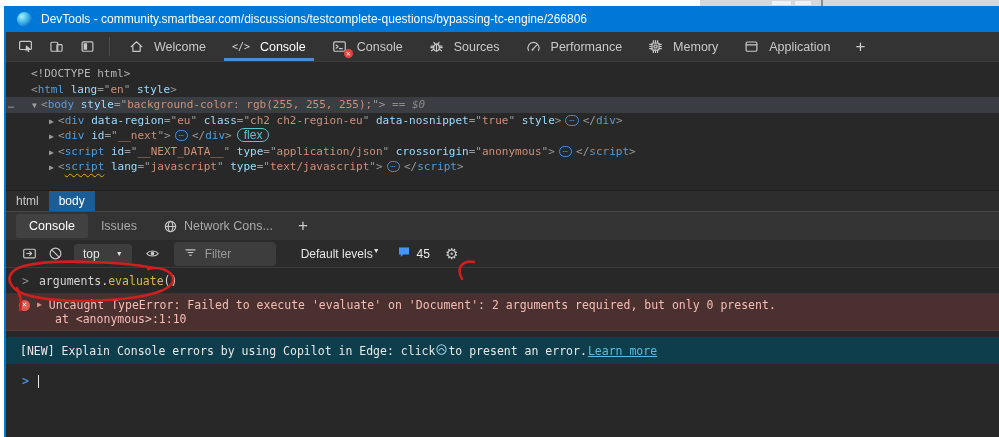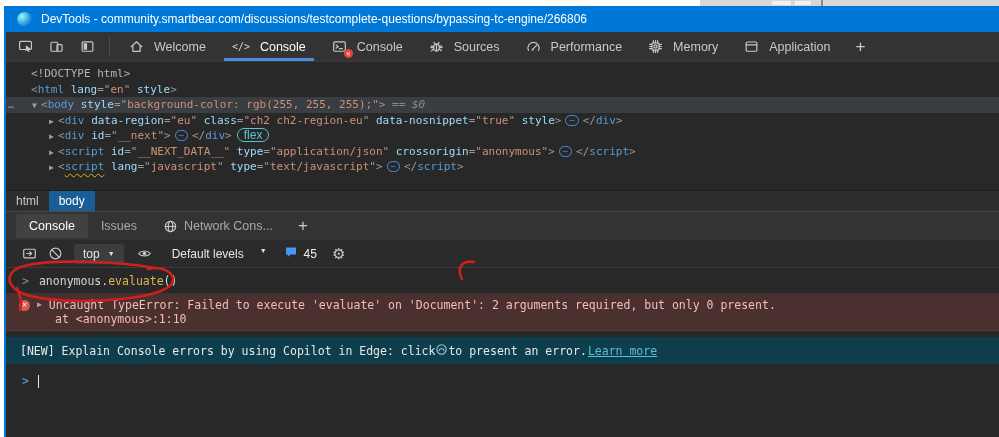--- a/index.html
+++ b/index.html
@@ -58,26 +58,26 @@
   .crumb{display:flex;align-items:center;padding:0 10px;color:#c9c9c9}
   .crumb.selected{background:var(--crumb-bg);color:#fff}
 
   .drawer-tabs{height:29px;flex:none;background:#333333;border-top:1px solid #484848;display:flex;align-items:center;padding-left:10px}
   .drtab{display:flex;align-items:center;gap:6px;padding:5px 13px;color:#a9a9a9;font-size:12.5px;border-radius:2px;white-space:nowrap}
   .drtab.active{background:#414141;color:#fff}
 
   .console-toolbar{height:28px;flex:none;background:#2b2b2b;border-bottom:1px solid #3c3c3c;
                    display:flex;align-items:center;font-size:12px;color:#d6d6d6;padding-left:10px}
   .tool-icon{display:flex;align-items:center;justify-content:center;width:26px;flex:none}
-  .top-dd{background:#3d3d3d;border-radius:3px;padding:3px 9px;display:flex;gap:8px;align-items:center;margin:0 8px 0 6px;color:#e6e6e6}
+  .top-dd{background:#3d3d3d;border-radius:3px;padding:3px 9px;display:flex;gap:16px;align-items:center;margin:0 8px 0 6px;color:#e6e6e6}
   .caret{font-size:7px;color:#e0e0e0}
   .filter-box{background:#3d3d3d;border-radius:4px;display:flex;align-items:center;gap:7px;padding:3px 9px;width:102px;margin-left:8px}
   .filter-box input{background:transparent;border:none;outline:none;color:#dddddd;font-size:12px;width:66px;font-family:"Liberation Sans",sans-serif}
   .filter-box input::placeholder{color:#9b9b9b}
-  .levels{display:flex;gap:16px;margin-left:14px;color:#e6e6e6}
+  .levels{display:flex;gap:0;margin-left:25px;color:#e6e6e6}
   .count{display:flex;align-items:center;gap:6px;margin-left:17px;color:#ececec}
   .gear{margin-left:15px;font-size:15px;color:#c8c8c8;line-height:1}
 
   .messages{flex:1;background:#282828;font-family:"DejaVu Sans Mono",monospace;font-size:11.5px;color:#d4d4d4;position:relative}
   .cmd-row{height:26px;display:flex;align-items:center;border-bottom:1px solid #363636;padding-left:16px}
   .cmd-prompt{color:#8c8c8c;margin-right:10px}
   .tk-y{color:var(--func-yellow)}
   .err-row{background:var(--error-bg);color:var(--error-text);padding:4px 0 4px 13px;line-height:14px;border-bottom:1px solid #573b39}
   .err-line1{display:flex;align-items:center;gap:7px}
   .err-icon{width:11px;height:11px;border-radius:50%;background:var(--error-icon);color:#fff;font-size:7px;
@@ -249,38 +249,44 @@
     <div class="top-dd">
       <span>top</span>
       <span class="caret">▼</span>
     </div>
     <span class="tool-icon">
         <svg width="15" height="15" viewBox="0 0 14 14" fill="none" stroke="#c8c8c8" stroke-width="1.1" stroke-linecap="round" stroke-linejoin="round">
           <path d="M1.6 7 C4 3.9 10 3.9 12.4 7 C10 10.1 4 10.1 1.6 7 Z"></path>
           <circle cx="7" cy="7" r="1.7" fill="#c8c8c8" stroke="none"></circle>
         </svg>
       </span>
+    <div class="filter-box">
+      <span><svg width="15" height="15" viewBox="0 0 14 14" fill="none" stroke="#c8c8c8" stroke-width="1.1" stroke-linecap="round" stroke-linejoin="round">
+            <path d="M2.8 4.5 H11.2 M4.8 7 H9.2 M6.3 9.5 H7.7"></path>
+          </svg></span>
+      <input placeholder="Filter" style="">
+    </div>
     <div class="levels">
       <span>Default levels</span>
       <span class="caret">▼</span>
     </div>
     <div class="count">
       <span><svg width="14" height="14" viewBox="0 0 14 14">
             <path d="M2 2.6 H12 V9.4 H6.4 L3.8 11.9 V9.4 H2 Z" fill="#4596f7"></path>
           </svg></span>
       <span>45</span>
     </div>
     <span class="gear">⚙</span>
   </div>
 
   <div class="messages">
 
     <div class="cmd-row">
       <span class="cmd-prompt">&gt;</span>
-      <span class="tk-w">anonymous.</span>
+      <span class="tk-w">arguments.</span>
       <span class="tk-y">evaluate</span>
       <span class="tk-w">()</span>
     </div>
 
     <div class="err-row">
       <div class="err-line1">
         <span class="err-icon">✕</span>
         <span class="err-arrow">▶</span>
         <span>Uncaught TypeError: Failed to execute 'evaluate' on 'Document': 2 arguments required, but only 0 present.</span>
       </div>

